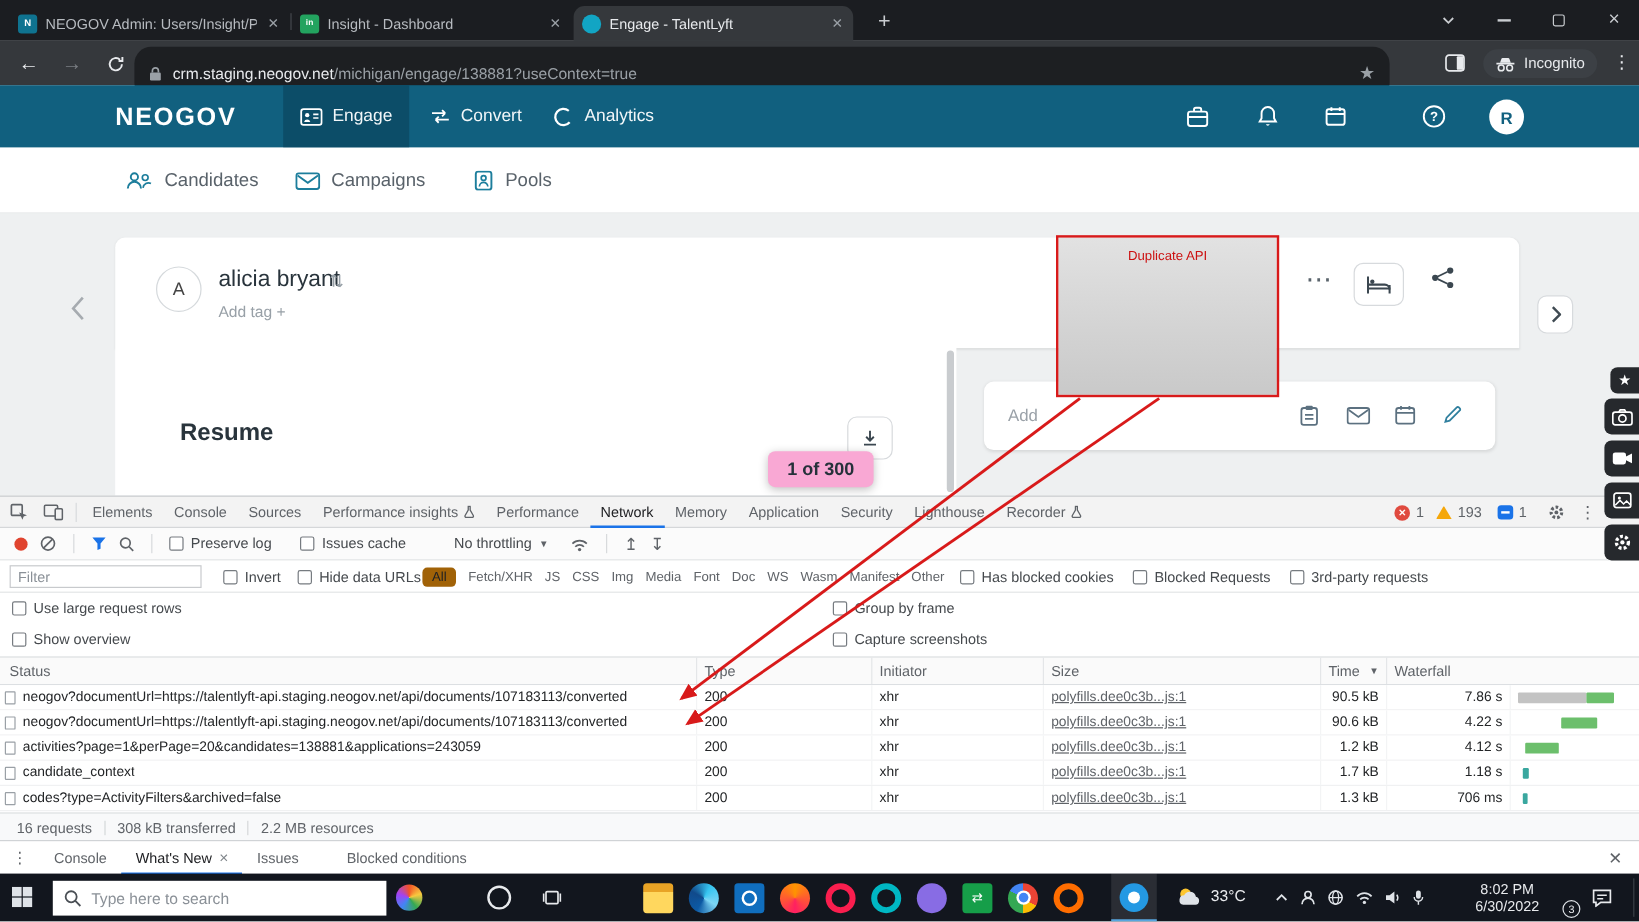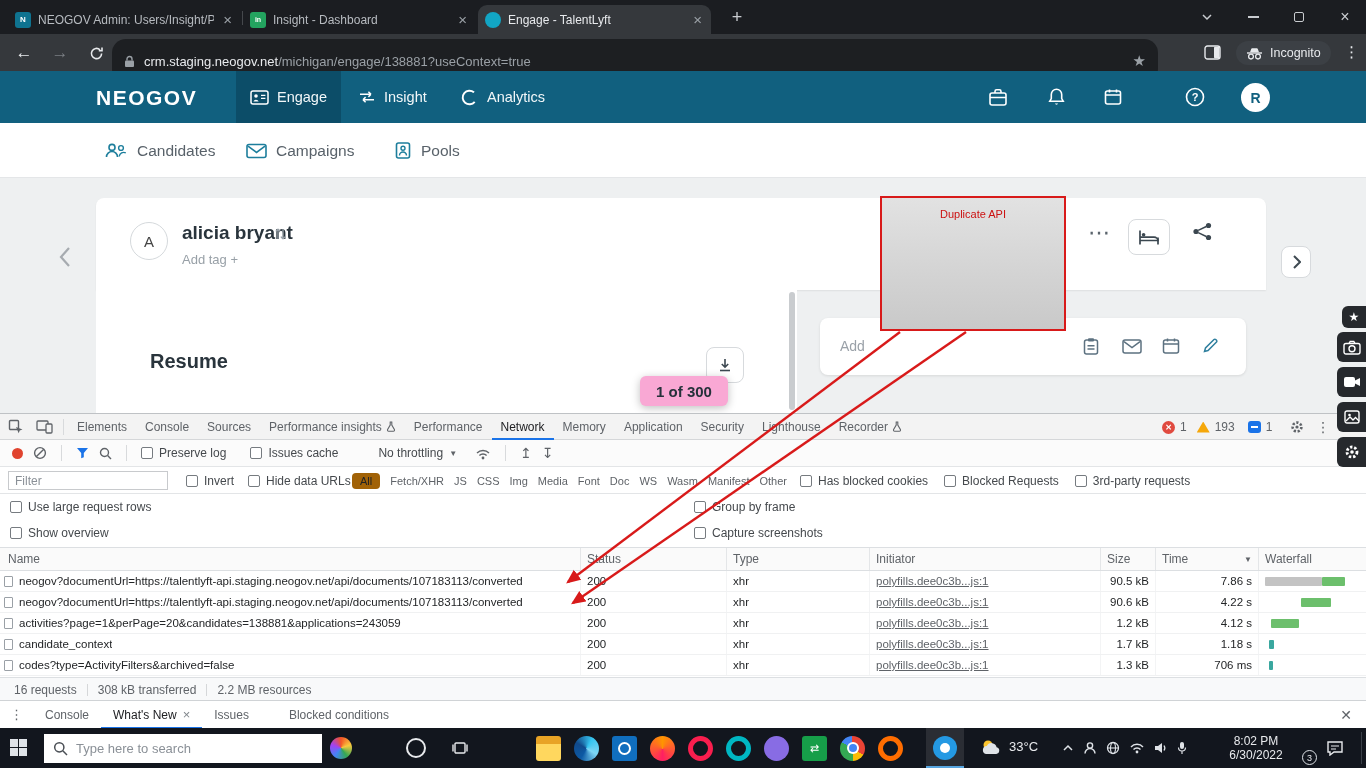--- a/index.html
+++ b/index.html
@@ -147,21 +147,21 @@
         <circle cx="6" cy="6" r="1.8" fill="#fff"></circle>
         <path d="M3.4 11.6 a2.7 2.7 0 0 1 5.2 0" fill="#fff"></path>
         <path d="M11 5.3 h4.4 M11 8.3 h4.4" stroke="#fff" stroke-width="1.3"></path>
       </svg>
     <span>Engage</span>
   </div>
   <div class="navitem" style="left:344px">
     <svg width="18" height="14">
         <path d="M2 4.3 h11 M13 4.3 l-2.6 -2.6 M13 4.3 l-2.6 2.6 M16 9.7 H5 M5 9.7 l2.6 -2.6 M5 9.7 l2.6 2.6" stroke="#fff" stroke-width="1.5" fill="none"></path>
       </svg>
-    <span>Insight</span>
+    <span>Convert</span>
   </div>
   <div class="navitem" style="left:446px">
     <svg width="19" height="19">
         <circle cx="9.5" cy="9.5" r="6.8" fill="none" stroke="#fff" stroke-width="1.9" stroke-dasharray="32 11" transform="rotate(40 9.5 9.5)"></circle>
       </svg>
     <span>Analytics</span>
   </div>
   <div class="abs" style="left:988px;top:87px;top:17px">
     <svg width="20" height="19">
         <rect x="2" y="5" width="16" height="12" rx="2" fill="none" stroke="#fff" stroke-width="1.6"></rect>
@@ -219,21 +219,21 @@
 <div class="abs" style="left:0;top:178px;width:1366px;height:235px;background:#eef0f1">
 
   <div class="abs" style="left:58px;top:68px">
     <svg width="13" height="22">
         <path d="M11 2 L3 11 l8 9" stroke="#a6abb0" stroke-width="2.2" fill="none"></path>
       </svg>
   </div>
 
   <div class="card" style="left:96px;top:20px;width:1170px;height:92px;border-radius:8px 8px 0 0;box-shadow:0 1px 2px rgba(0,0,0,.07)">
     <div class="abs flex" style="left:34px;top:24px;width:38px;height:38px;border:1px solid #d5d9dc;border-radius:50%;justify-content:center;font-size:15px;color:#444">A</div>
-    <div class="abs" style="left:86px;top:24px;font-size:19px;font-weight:700;color:#29343c">alicia bryant</div>
+    <div class="abs" style="left:86px;top:24px;font-size:19px;font-weight:400;color:#29343c">alicia bryant</div>
     <div class="abs" style="left:178px;top:29px">
       <svg width="13" height="14">
           <path d="M4 2 v10 M4 2 L1.8 4.4 M4 2 l2.2 2.4 M9 12 V2 M9 12 L6.8 9.6 M9 12 l2.2 -2.4" stroke="#97a0a7" stroke-width="1.3" fill="none"></path>
         </svg>
     </div>
     <div class="abs" style="left:86px;top:54px;font-size:13px;color:#98a0a7">Add tag +</div>
     <div class="abs" style="left:992px;top:22px;font-size:22px;color:#5a646c;letter-spacing:1px">⋯</div>
     <div class="iconbtn" style="left:1032px;top:21px;width:42px;height:36px">
       <svg width="22" height="17">
           <path d="M2 1.5 v14 M2 11.5 h18 M20 15.5 v-7" stroke="#3b4750" stroke-width="1.7" fill="none"></path>
@@ -456,21 +456,20 @@
         <span class="cb"></span>
         <span>Show overview</span>
       </span>
     <span class="cbl abs" style="left:694px">
         <span class="cb"></span>
         <span>Capture screenshots</span>
       </span>
   </div>
 
   <div class="nhead">
-    <div>Name</div>
     <div>Status</div>
     <div>Type</div>
     <div>Initiator</div>
     <div>Size</div>
     <div style="justify-content:space-between">
         <span>Time</span>
         <span style="font-size:8px">▼</span>
       </div>
     <div>Waterfall</div>
   </div>

